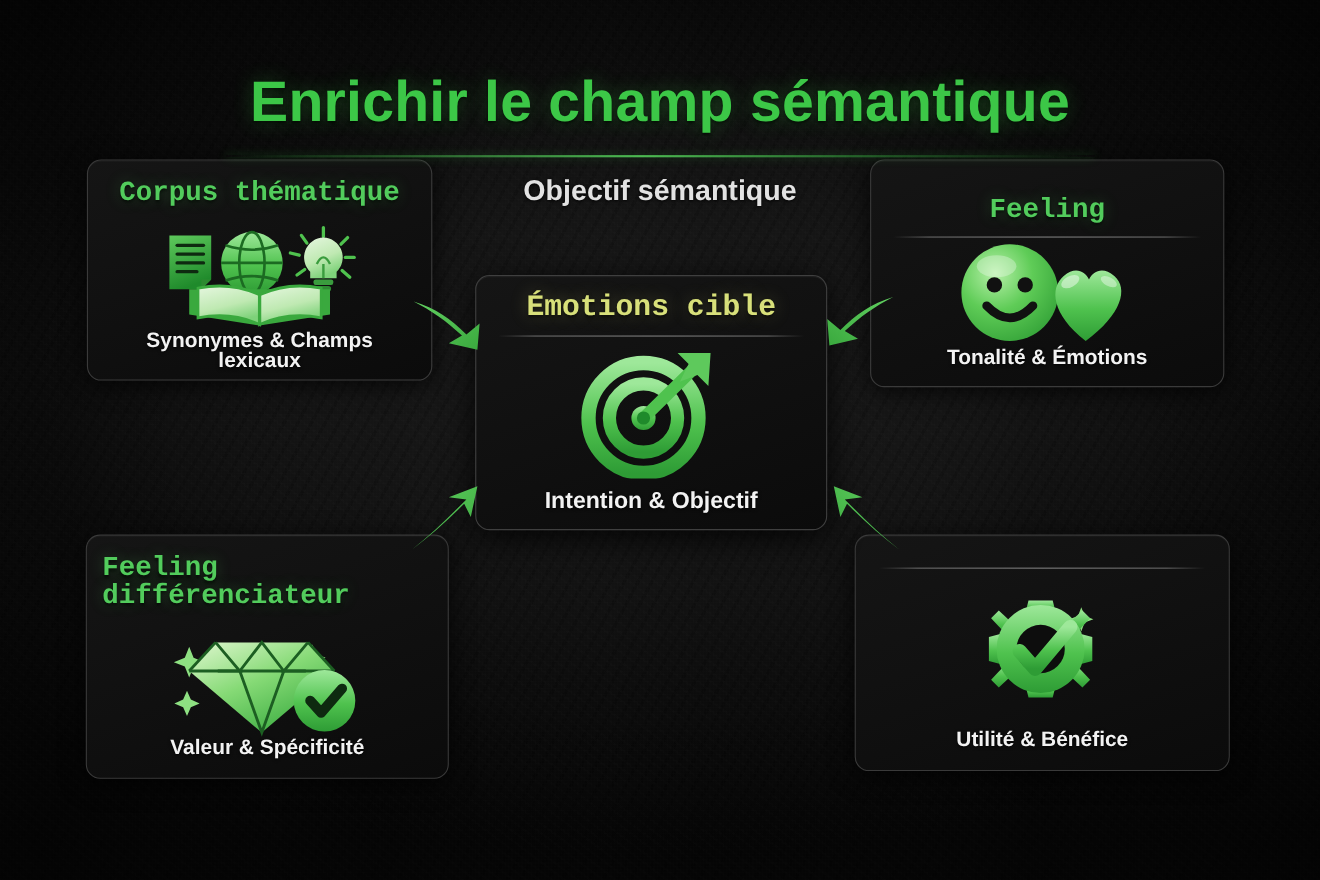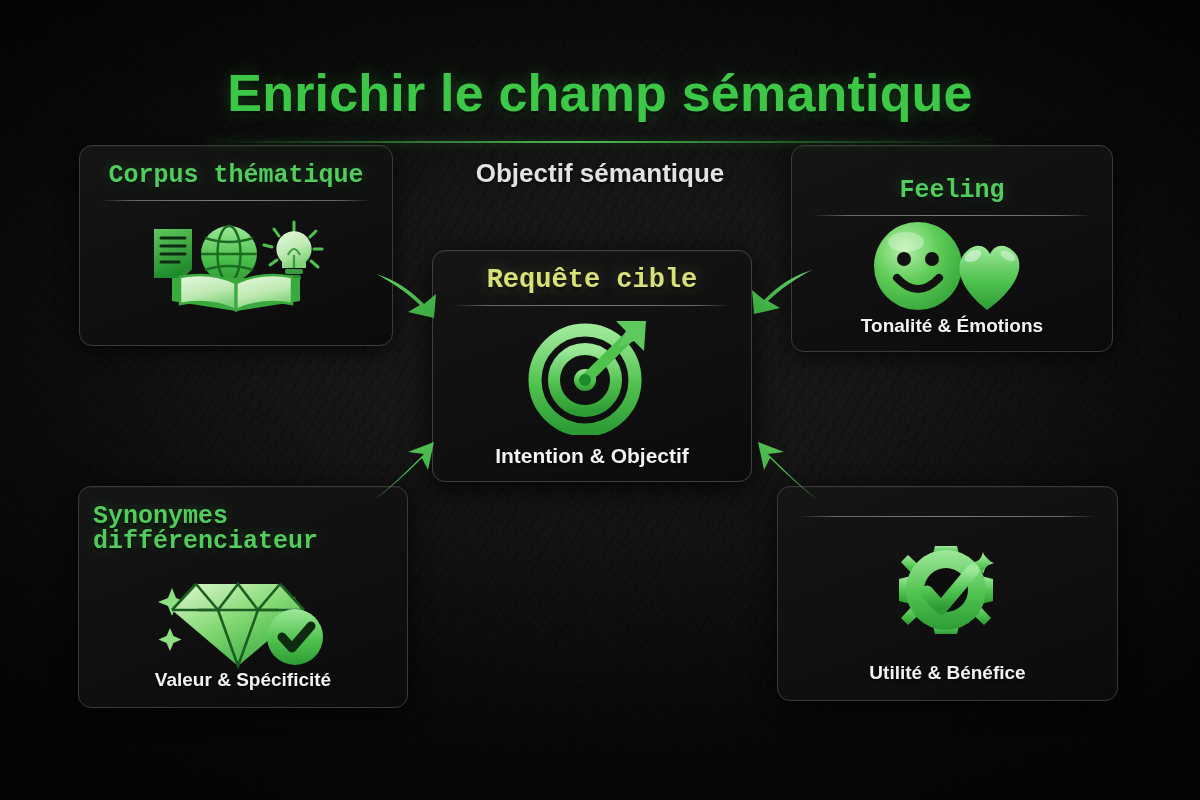--- a/index.html
+++ b/index.html
@@ -242,20 +242,21 @@
       <line x1="148" y1="40" x2="148" y2="53" stroke="#3a9c3e" stroke-width="2.2"></line>
       <rect x="139" y="54" width="18" height="5" rx="2" fill="#3a9c3e"></rect>
       <rect x="141" y="60" width="14" height="5" rx="2.5" fill="#2e8a33"></rect>
 
       <path d="M26 63 h128 v23 l-64 10 l-64 -10 z" fill="#3aa93e"></path>
       <path d="M90 68 q-26 -12 -56 -6 v27 q30 -6 56 6 z" fill="url(#gGreenLt)" stroke="#3aa93e" stroke-width="2.5"></path>
       <path d="M90 68 q26 -12 56 -6 v27 q-30 -6 -56 6 z" fill="url(#gGreenLt)" stroke="#3aa93e" stroke-width="2.5"></path>
       <line x1="90" y1="68" x2="90" y2="95" stroke="#3aa93e" stroke-width="3"></line>
     </svg>
   </div>
+  <div class="card-caption">Synonymes &amp; Champs lexicaux</div>
 </div>
 
 <div class="card" id="card-feeling">
   <div class="card-title">Feeling</div>
   <div class="card-divider"></div>
   <div class="card-icon">
     <svg width="160" height="92" viewBox="0 0 160 92">
       <circle cx="46" cy="46" r="44" fill="url(#gSmiley)"></circle>
       <ellipse cx="34" cy="22" rx="18" ry="10" fill="rgba(255,255,255,.30)"></ellipse>
       <circle cx="32" cy="39" r="7" fill="#111"></circle>
@@ -263,37 +264,37 @@
       <path d="M25 58 q21 22 42 0" fill="none" stroke="#111" stroke-width="8" stroke-linecap="round"></path>
       <path d="M115 90 C 84 66 82 42 95 31 C 105 22 114 26 118 34 C 122 26 131 22 141 31 C 154 42 148 66 115 90 Z" fill="url(#gGreen)"></path>
       <ellipse cx="101" cy="36" rx="9" ry="5" fill="rgba(255,255,255,.45)" transform="rotate(-28 101 36)"></ellipse>
       <ellipse cx="136" cy="36" rx="8" ry="4" fill="rgba(255,255,255,.40)" transform="rotate(28 136 36)"></ellipse>
     </svg>
   </div>
   <div class="card-caption">Tonalité &amp; Émotions</div>
 </div>
 
 <div class="card" id="card-center">
-  <div class="card-title">Requête cible</div>
+  <div class="card-title">Émotions cible</div>
   <div class="card-divider"></div>
   <div class="card-icon">
     <svg width="132" height="118" viewBox="0 0 132 118">
       <circle cx="59" cy="63" r="50" fill="none" stroke="url(#gGreen)" stroke-width="13"></circle>
       <circle cx="59" cy="63" r="31" fill="none" stroke="url(#gGreen)" stroke-width="12"></circle>
       <circle cx="59" cy="63" r="11" fill="url(#gGreen)"></circle>
       <path d="M59 63 L110 13" stroke="#4fc24e" stroke-width="11" stroke-linecap="round"></path>
       <path d="M120 4 L118 34 L108 24 L92 30 L100 14 L90 4 Z" fill="#5ec95c"></path>
       <circle cx="59" cy="63" r="6" fill="#1f8a2b"></circle>
     </svg>
   </div>
   <div class="card-caption">Intention &amp; Objectif</div>
 </div>
 
 <div class="card" id="card-diff">
-  <div class="card-title">Synonymes différenciateur</div>
+  <div class="card-title">Feeling différenciateur</div>
   <div class="card-divider"></div>
   <div class="card-icon">
     <svg width="178" height="104" viewBox="0 0 178 104">
 
       <path d="M18 22 l4 10 l10 4 l-10 4 l-4 10 l-4 -10 l-10 -4 l10 -4 z" fill="#8ee082"></path>
       <path d="M16 62 l3.5 8 l8 3.5 l-8 3.5 l-3.5 8 l-3.5 -8 l-8 -3.5 l8 -3.5 z" fill="#8ee082"></path>
       <path d="M130 20 l3.5 8.5 l8.5 3.5 l-8.5 3.5 l-3.5 8.5 l-3.5 -8.5 l-8.5 -3.5 l8.5 -3.5 z" fill="#8ee082"></path>
 
       <path d="M42 18 h84 l24 26 l-66 56 l-66 -56 z" fill="url(#gDiamond)"></path>
       <g stroke="#1c5e22" stroke-width="2.6" fill="none">

